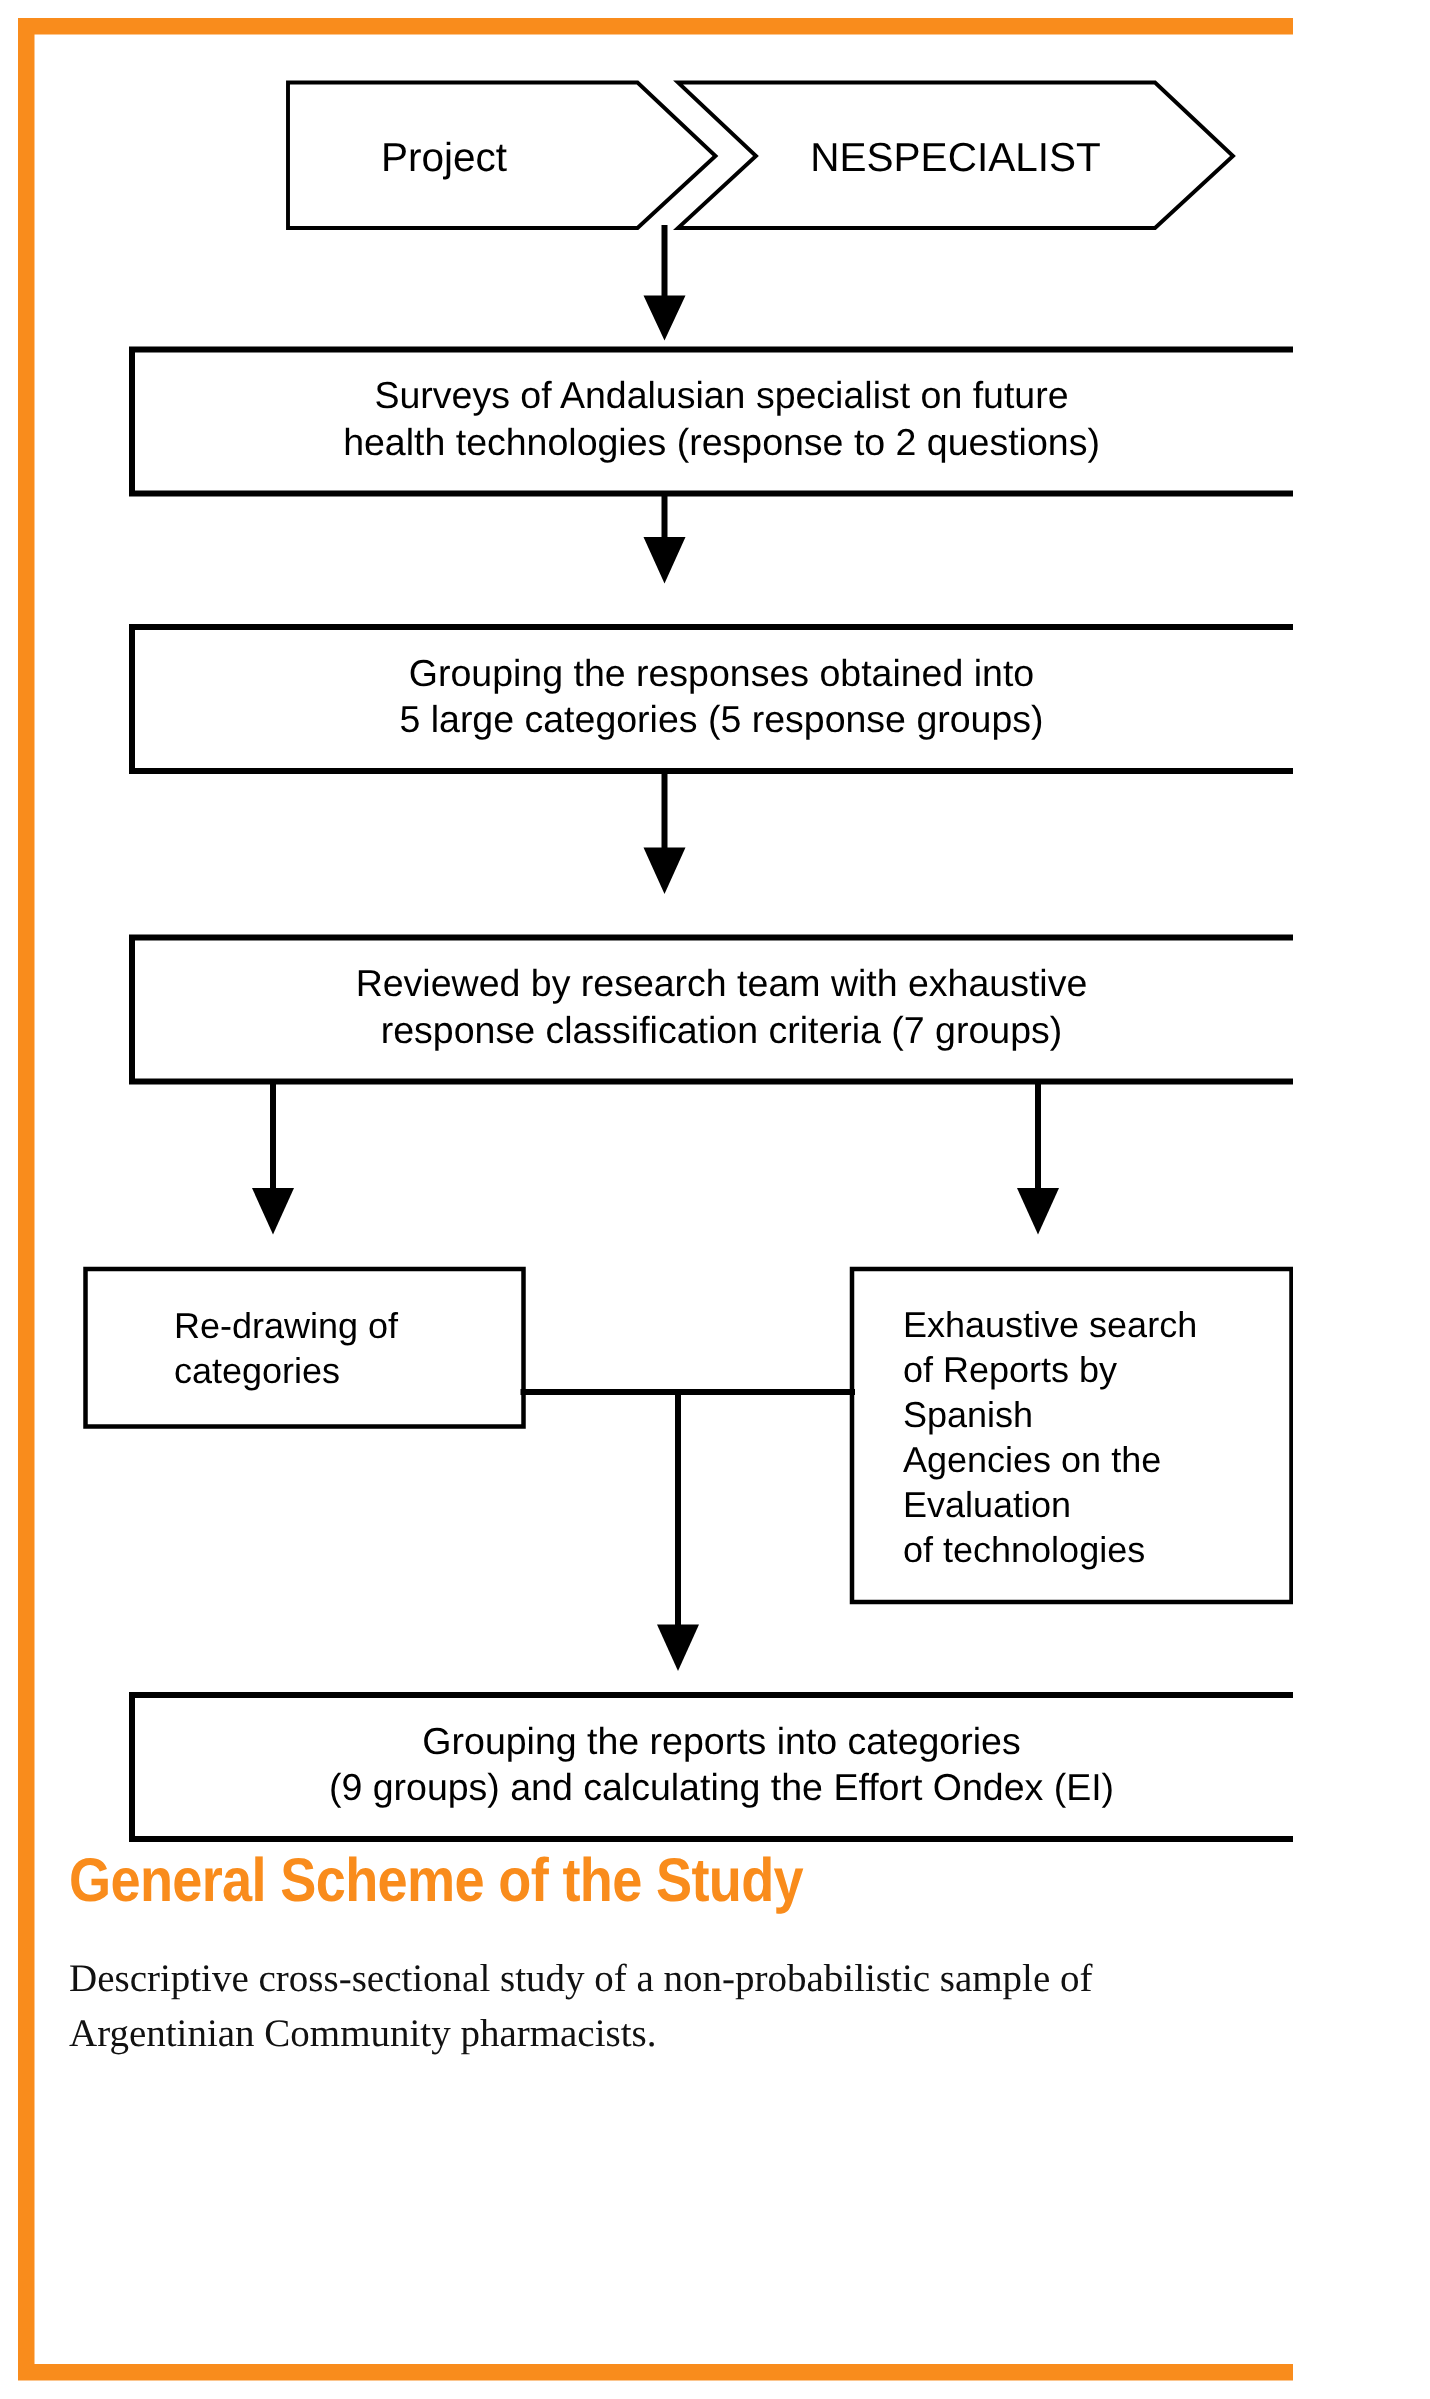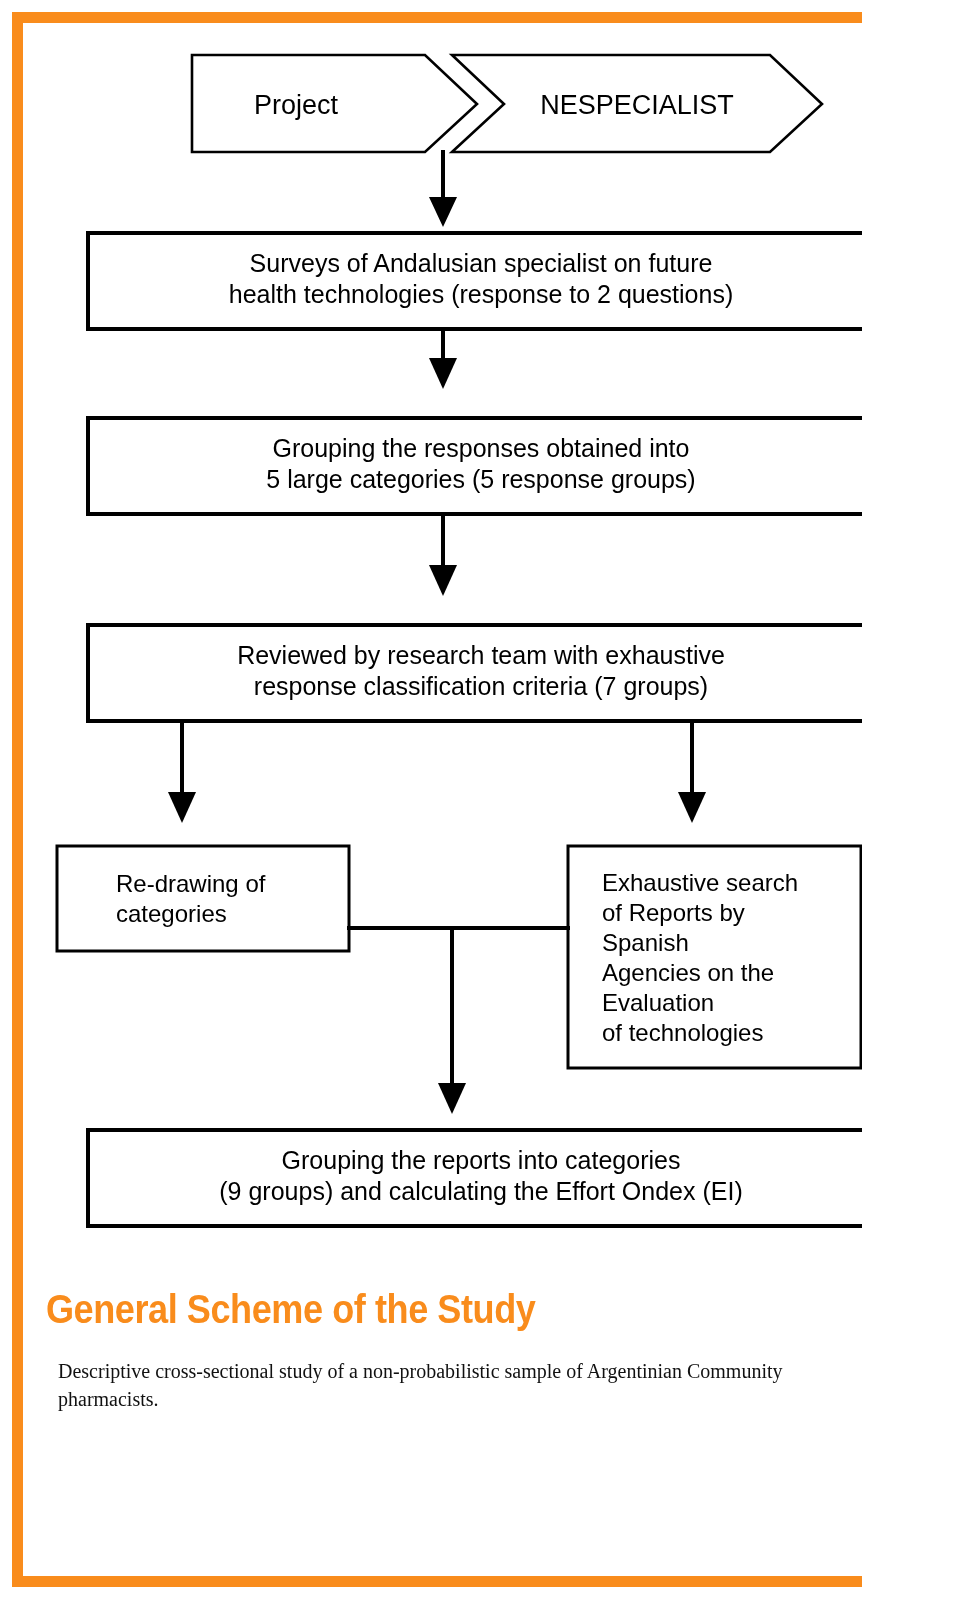--- a/index.html
+++ b/index.html
@@ -72,41 +72,41 @@
     stroke: #000000;
     stroke-width: 4;
     fill: none;
   }
   .arrowhead {
     fill: #000000;
   }
   #caption-block {
     position: absolute;
     left: 46px;
-    top: 1288px;
+    top: 1232px;
     width: 850px;
   }
   #study-title {
     font-family: "Liberation Sans", sans-serif;
     font-weight: bold;
     font-size: 41px;
     color: #f98c1c;
     letter-spacing: -0.5px;
     transform: scaleX(0.88);
     transform-origin: left center;
     white-space: nowrap;
     margin: 0 0 26px 0;
     line-height: 1.05;
   }
   #study-desc {
     font-family: "Liberation Serif", serif;
-    font-size: 20px;
+    font-size: 26px;
     color: #111111;
     line-height: 1.42;
-    margin: 12px;
+    margin: 0;
     max-width: 810px;
   }
 </style>
 </head>
 <body>
 
 <div id="page">
 
   <div id="frame-border"></div>
 

